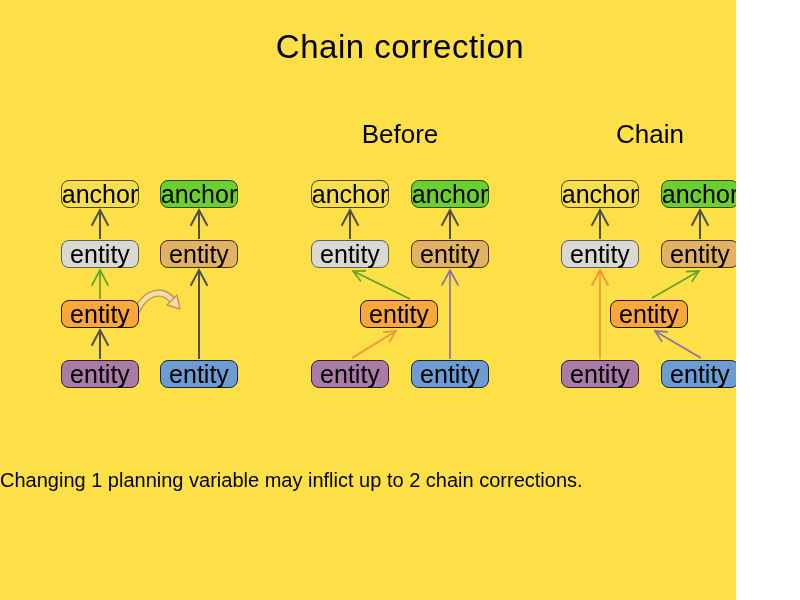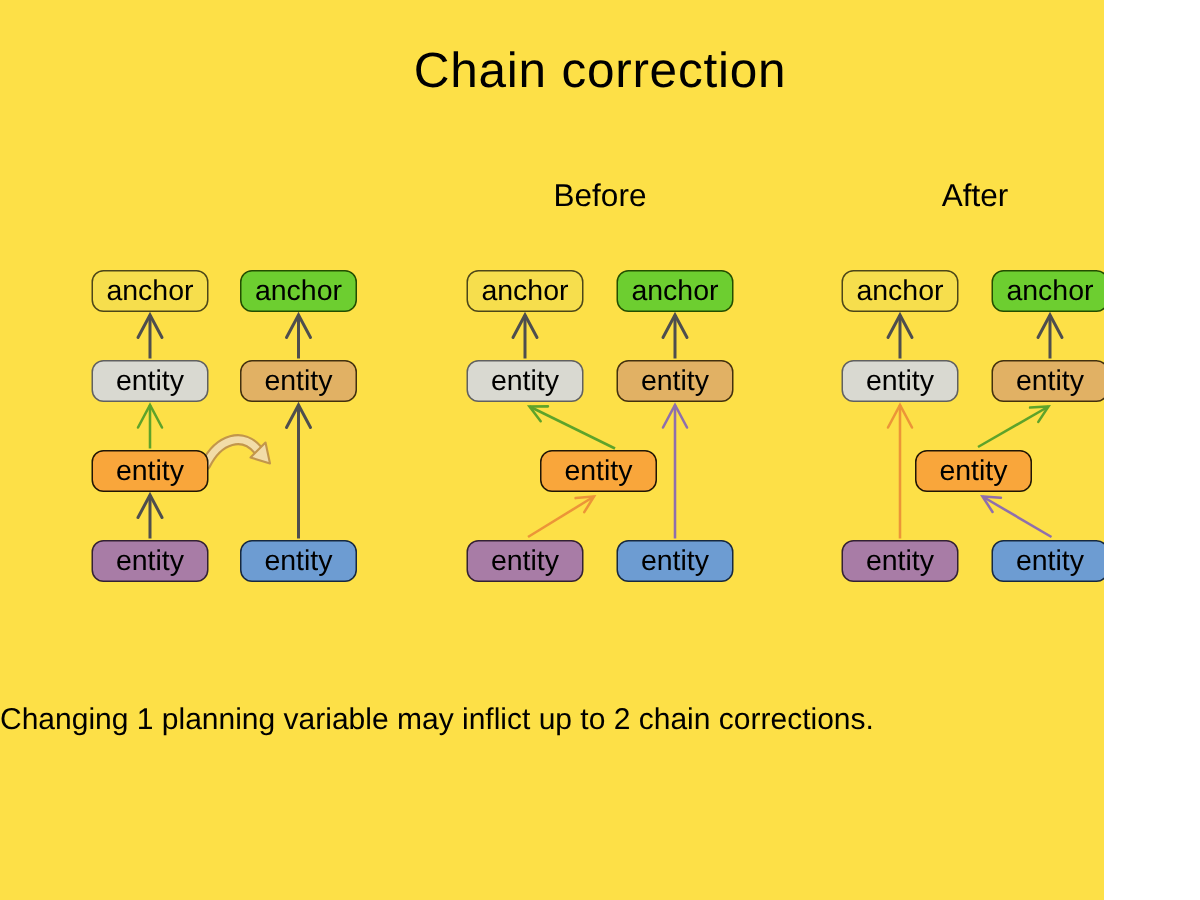--- a/index.html
+++ b/index.html
@@ -5,41 +5,41 @@
   html,body{margin:0;padding:0;background:#fff;}
   .stage{
     position:relative;width:736px;height:600px;background:#fde047;overflow:hidden;
     font-family:Liberation Sans, sans-serif;color:#000;
   }
   .title{
     position:absolute;top:28px;left:0;width:800px;text-align:center;
     font-size:33px;font-weight:400;letter-spacing:0.5px;
   }
   .col-label{
-    position:absolute;top:119px;width:120px;text-align:center;font-size:21px;
+    position:absolute;top:119px;width:120px;text-align:center;font-size:26px;
   }
   .col-label.before{left:340px;}
   .col-label.after{left:590px;}
   #arrows{position:absolute;left:0;top:0;}
   .node{
     position:absolute;box-sizing:border-box;border:1.6px solid #000;border-radius:8px;
     display:flex;align-items:center;justify-content:center;
-    font-size:19px;line-height:1;color:#000;
+    font-size:25px;line-height:1;color:#000;
   }
   .caption{
     position:absolute;top:469px;left:0;width:800px;font-size:20px;
   }
 </style>
 </head>
 <body>
 
 <div class="stage">
   <div class="title">Chain correction</div>
   <div class="col-label before">Before</div>
-  <div class="col-label after">After</div>
+  <div class="col-label after">Chain</div>
 
   <svg id="arrows" width="800" height="600" viewBox="0 0 800 600" xmlns="http://www.w3.org/2000/svg">
       <line x1="100" y1="239" x2="100" y2="210" stroke="#4e4e4e" stroke-width="2"></line>
       <polyline points="108,225 100,210 92,225" fill="none" stroke="#4e4e4e" stroke-width="2" stroke-linecap="round" stroke-linejoin="miter"></polyline>
       <line x1="100" y1="299" x2="100" y2="270" stroke="#5ea32a" stroke-width="1.7"></line>
       <polyline points="108,285 100,270 92,285" fill="none" stroke="#5ea32a" stroke-width="1.7" stroke-linecap="round" stroke-linejoin="miter"></polyline>
       <line x1="100" y1="359" x2="100" y2="330" stroke="#4e4e4e" stroke-width="2"></line>
       <polyline points="108,345 100,330 92,345" fill="none" stroke="#4e4e4e" stroke-width="2" stroke-linecap="round" stroke-linejoin="miter"></polyline>
       <line x1="199" y1="239" x2="199" y2="210" stroke="#4e4e4e" stroke-width="2"></line>
       <polyline points="207,225 199,210 191,225" fill="none" stroke="#4e4e4e" stroke-width="2" stroke-linecap="round" stroke-linejoin="miter"></polyline>

